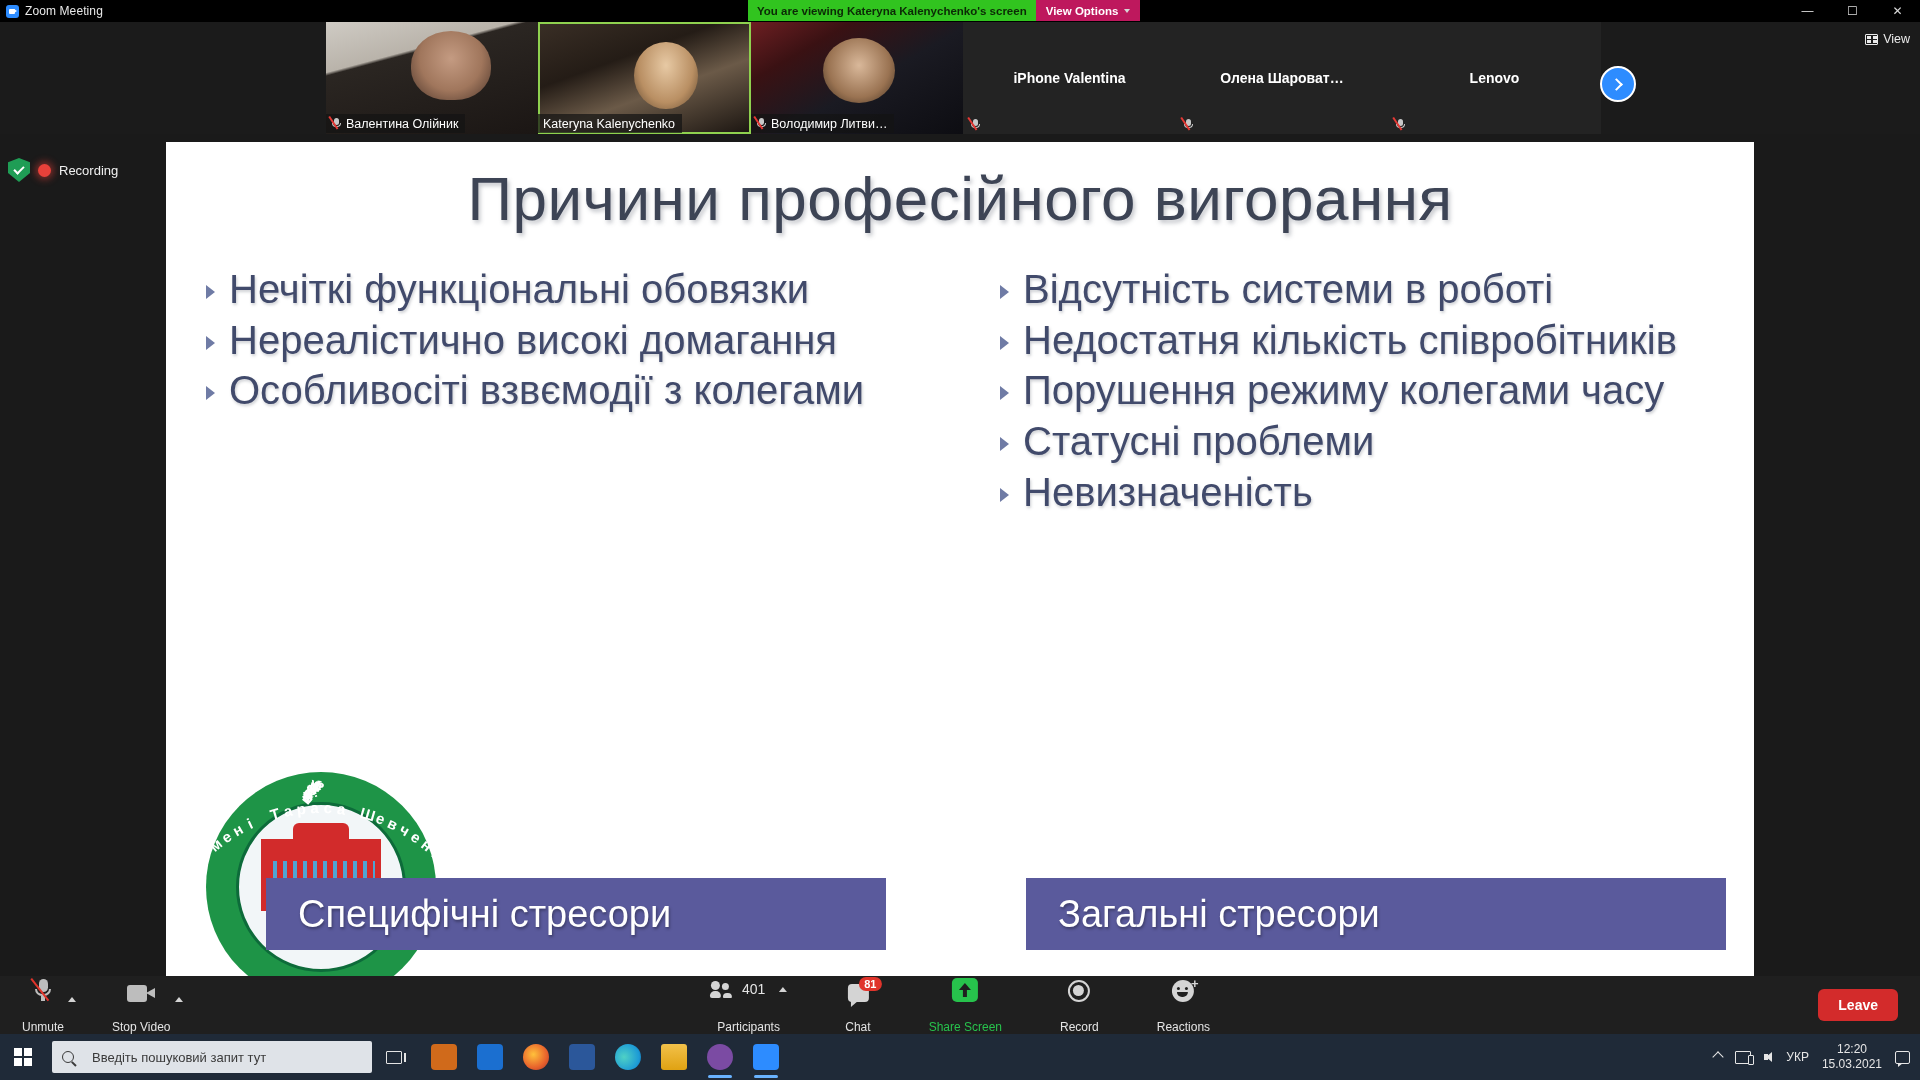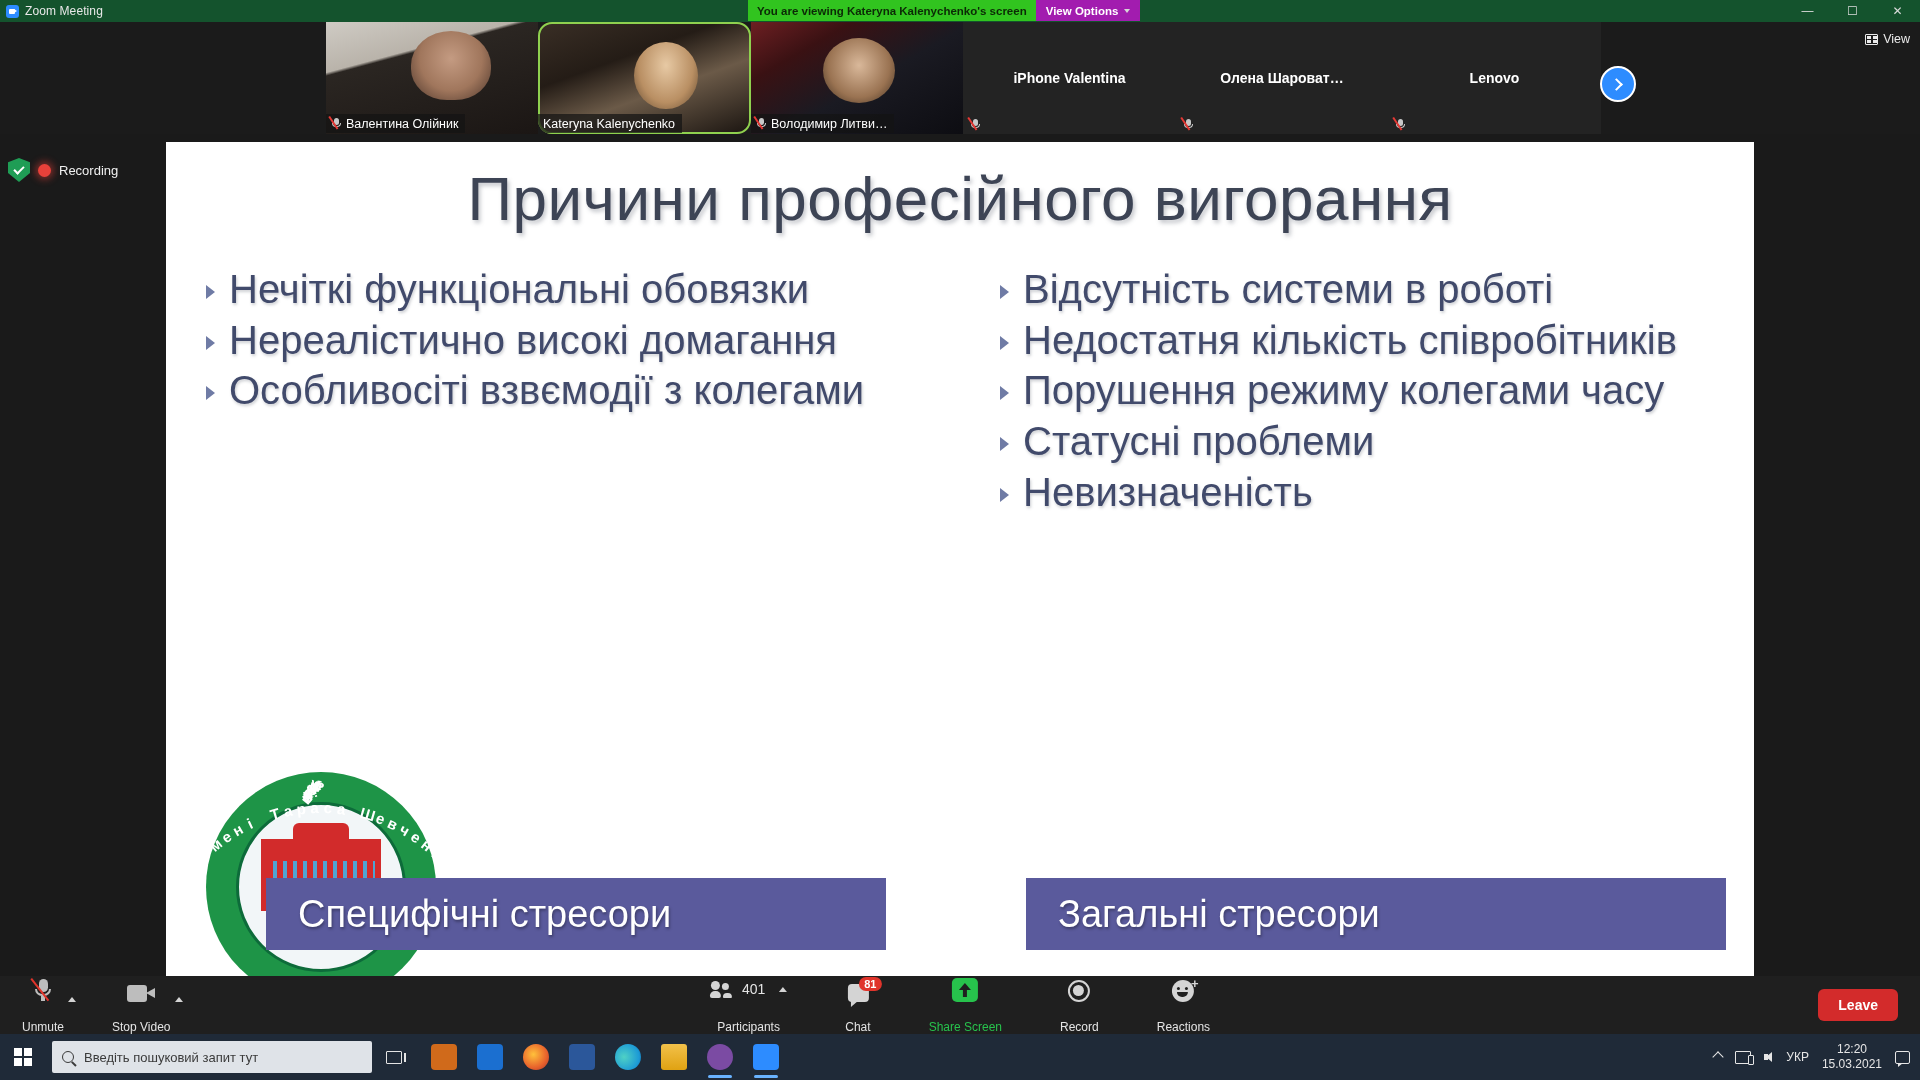--- a/index.html
+++ b/index.html
@@ -7,21 +7,21 @@
   body {
     font-family:"Liberation Sans", sans-serif;
     background:#1a1a1a;
     position:relative;
     -webkit-font-smoothing:antialiased;
   }
 
   
   #titlebar{
     position:absolute; top:0; left:0; width:1920px; height:22px;
-    background:#14532d; display:flex; align-items:center;
+    background:#000000; display:flex; align-items:center;
   }
   #titlebar .zoom-logo{
     width:13px;height:13px;margin-left:6px;margin-right:6px;
     background:#2d8cff;border-radius:3px;position:relative;flex:none;
   }
   #titlebar .zoom-logo:after{
     content:"";position:absolute;left:2.5px;top:4px;width:6px;height:5px;
     background:#fff;border-radius:1px;
   }
   #titlebar .zoom-logo:before{
@@ -33,21 +33,21 @@
 
   #sharebanner{
     position:absolute; left:748px; top:0px; height:21px;
     display:flex; align-items:center;
   }
   #sharebanner .green{
     background:#31c41f; color:#0c2a06; font-size:11.5px; font-weight:bold;
     height:21px; display:flex; align-items:center; padding:0 9px;
   }
   #sharebanner .opts{
-    background:#a21caf; color:#fff; font-size:11.5px; font-weight:bold;
+    background:#be185d; color:#fff; font-size:11.5px; font-weight:bold;
     height:21px; display:flex; align-items:center; padding:0 10px; gap:6px;
   }
   .caret-d{ width:0;height:0;border-left:3.5px solid transparent;border-right:3.5px solid transparent;border-top:4px solid #d6d6d6; }
 
   #winbtns{ position:absolute; right:0; top:0; height:22px; display:flex; }
   #winbtns div{ width:45px;height:22px;display:flex;align-items:center;justify-content:center;color:#dcdcdc;font-size:12px; }
 
   
   #filmstrip{
     position:absolute; left:0; top:22px; width:1920px; height:112px;
@@ -57,21 +57,21 @@
   .tile .namebar{
     position:absolute; left:0; bottom:1px; height:19px;
     display:flex; align-items:center; gap:4px;
     background:rgba(20,20,20,.72); color:#fff; font-size:12.5px;
     padding:0 7px 0 5px; max-width:100%;
     white-space:nowrap; overflow:hidden;
   }
   .tile.novideo{ background:#232323; display:flex;align-items:center;justify-content:center; }
   .tile.novideo .nm{ color:#fff;font-size:14px;font-weight:bold; }
   .tile.novideo .mutecorner{ position:absolute;left:7px;bottom:3px; }
-  .tile.active{ outline:2px solid #8fd14f; outline-offset:-2px;border-radius:14px; }
+  .tile.active{ outline:2px solid #8fd14f; outline-offset:-2px; }
   .micmute{
     width:11px;height:13px;position:relative;display:inline-block;flex:none;
   }
   .micmute .body{
     position:absolute;left:3px;top:1px;width:5px;height:7px;background:#c8c8c8;border-radius:2.5px;
   }
   .micmute .arc{
     position:absolute;left:1px;top:6px;width:9px;height:4px;
     border:1.5px solid #c8c8c8;border-top:none;border-radius:0 0 6px 6px;
   }
@@ -260,21 +260,21 @@
   
   #taskbar{
     position:absolute;left:0;bottom:0;width:1920px;height:46px;
     background:#1f2a38;display:flex;align-items:center;
   }
   #startbtn{ width:46px;height:46px;display:flex;align-items:center;justify-content:center; }
   .winlogo{ width:18px;height:18px;display:grid;grid-template-columns:1fr 1fr;grid-template-rows:1fr 1fr;gap:2px; }
   .winlogo i{ background:#fff;display:block; }
   #searchbox{
     width:320px;height:32px;background:#dfe3e8;border-radius:2px;margin-left:6px;
-    display:flex;align-items:center;gap:10px;padding:0 10px;
+    display:flex;align-items:center;gap:18px;padding:0 10px;
   }
   #searchbox .mag{
     width:12px;height:12px;border:1.7px solid #3a3a3a;border-radius:50%;position:relative;flex:none;
   }
   #searchbox .mag:after{ content:"";position:absolute;right:-4px;bottom:-3px;width:6px;height:1.7px;background:#3a3a3a;transform:rotate(45deg); }
   #searchbox .ph{ color:#3a3a3a;font-size:13px; }
   #taskview{ width:44px;height:46px;display:flex;align-items:center;justify-content:center; }
   #taskview .tv{ width:16px;height:13px;border:1.6px solid #e4e4e4;border-radius:1px;position:relative; }
   #taskview .tv:after{ content:"";position:absolute;right:-5px;top:1px;width:2px;height:9px;background:#e4e4e4; }
   .tbapps{ display:flex;align-items:center;gap:6px;margin-left:8px; }

